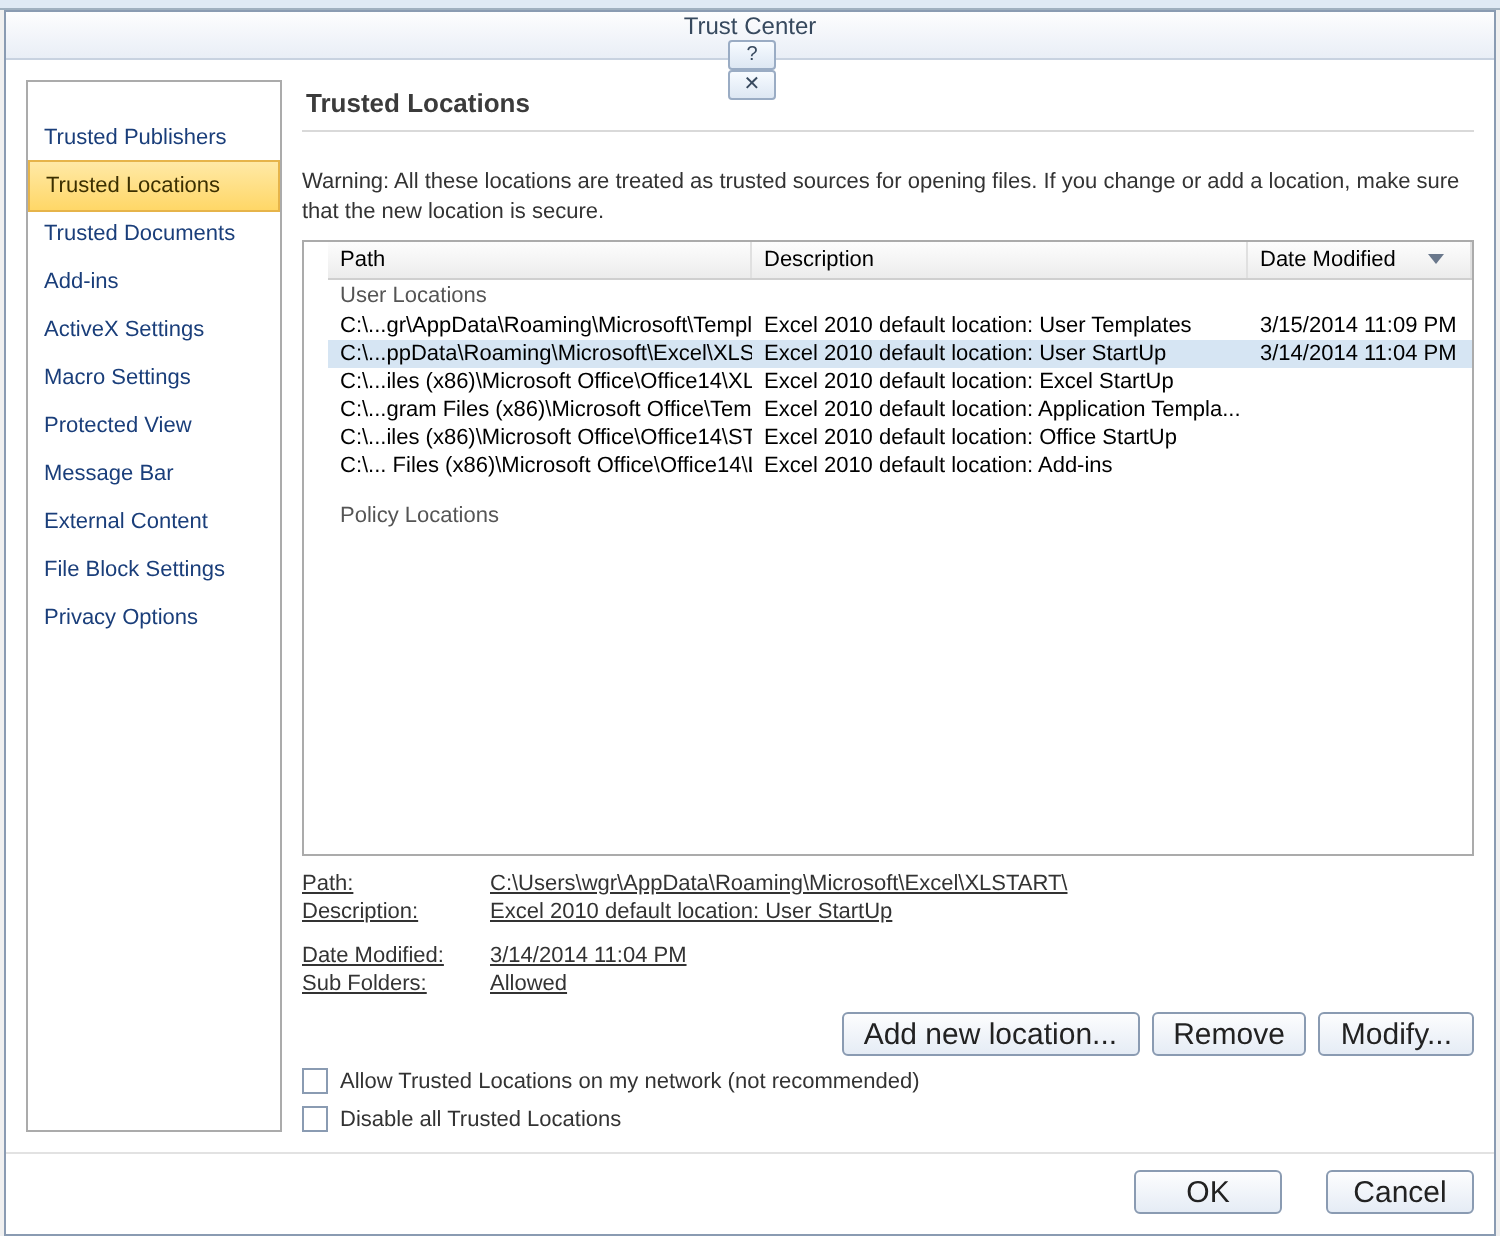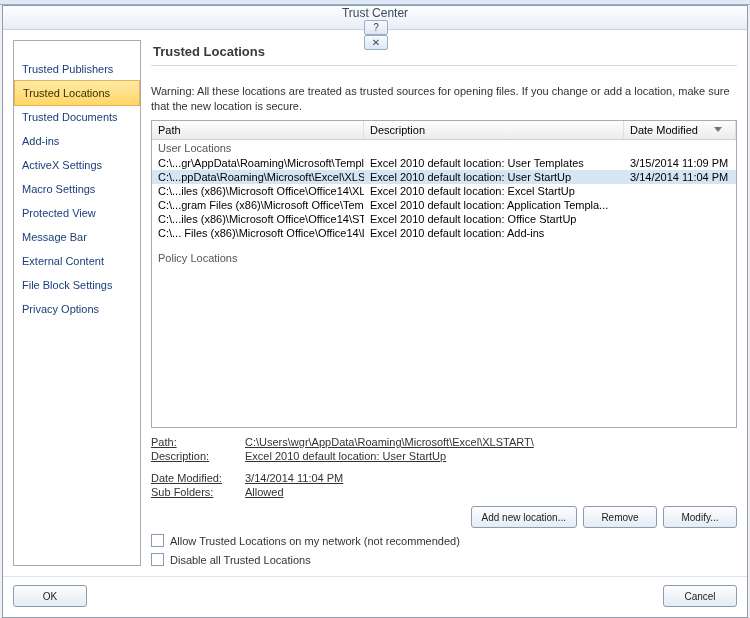--- a/index.html
+++ b/index.html
@@ -94,20 +94,21 @@
     line-height: 1.35;
     margin-top: 12px;
   }
   .listbox {
     border: 1px solid #ababab;
     flex: 1;
     display: flex;
     flex-direction: column;
     overflow: hidden;
     background: #fff;
+    padding-left: 12px;
   }
   .list-header {
     display: flex;
     background: linear-gradient(#fdfdfd, #ececec);
     border-bottom: 1px solid #cfcfcf;
     font-size: 11px;
   }
   .list-header > div {
     padding: 3px 6px;
     border-right: 1px solid #e0e0e0;
@@ -144,43 +145,43 @@
     gap: 6px;
     margin-top: 8px;
   }
   .btn {
     min-width: 74px;
     height: 22px;
     border: 1px solid #8a9bb2;
     background: linear-gradient(#fdfdfe, #e5ecf5);
     border-radius: 3px;
     padding: 0 10px;
-    font-size: 10px;
+    font-size: 15px;
     color: #222;
     cursor: default;
     display: inline-flex;
     align-items: center;
     justify-content: center;
   }
   .check-row {
     display: flex;
     align-items: center;
     gap: 6px;
     margin-top: 6px;
     color: #333;
   }
   .chk {
     width: 13px; height: 13px;
     border: 1px solid #8a9bb2;
     background: #fff;
   }
   .footer {
     display: flex;
-    justify-content: space-between;
-    gap: 6px;
+    justify-content: flex-end;
+    gap: 22px;
     padding: 8px 10px 10px;
     border-top: 1px solid #e2e2e2;
   }
   .sort-arrow {
     display:inline-block; width:0;height:0;
     border-left:4px solid transparent;
     border-right:4px solid transparent;
     border-top:5px solid #6a788c;
   }
 </style>

